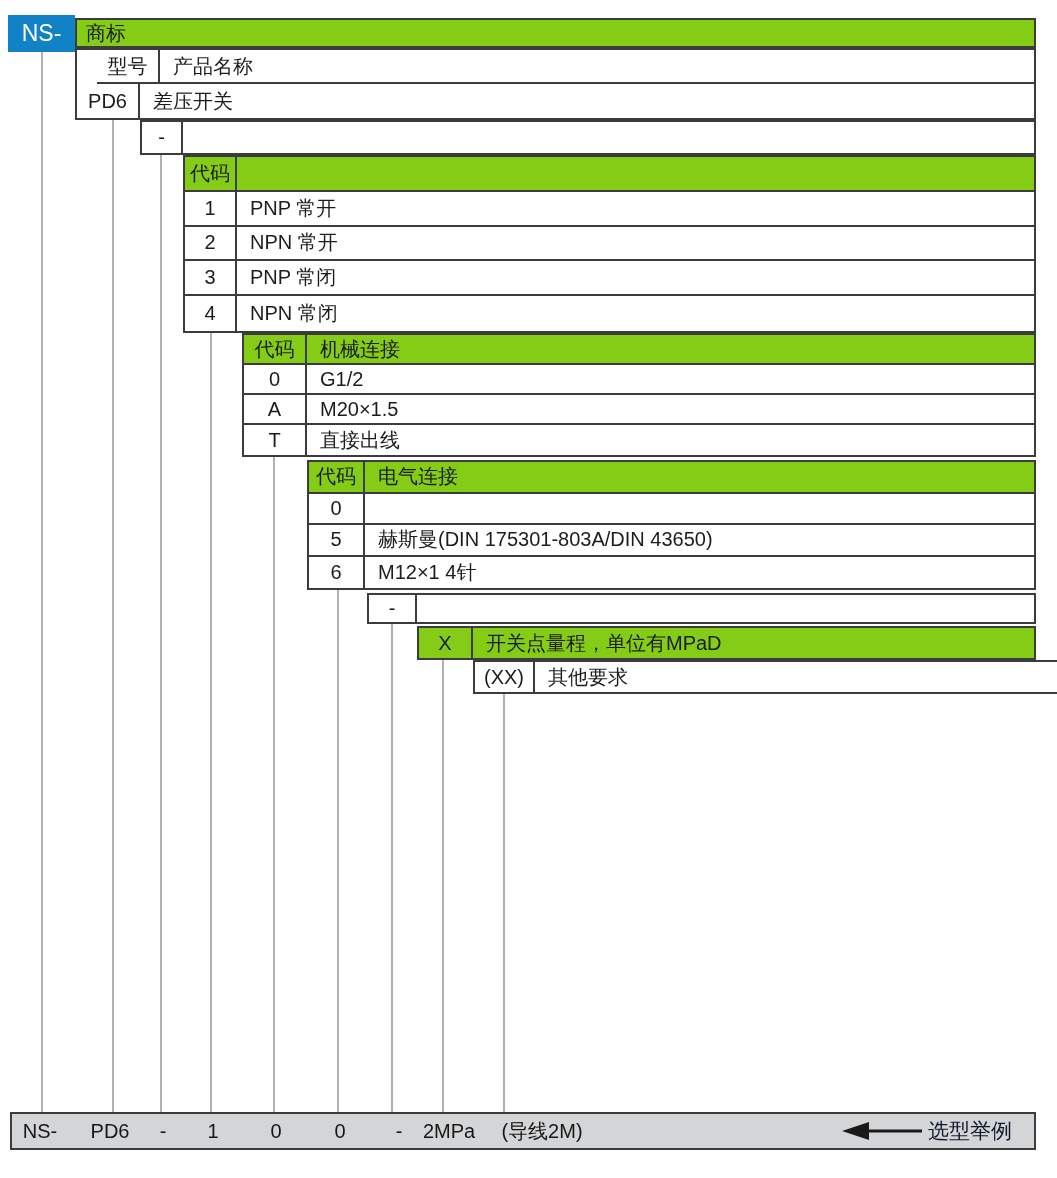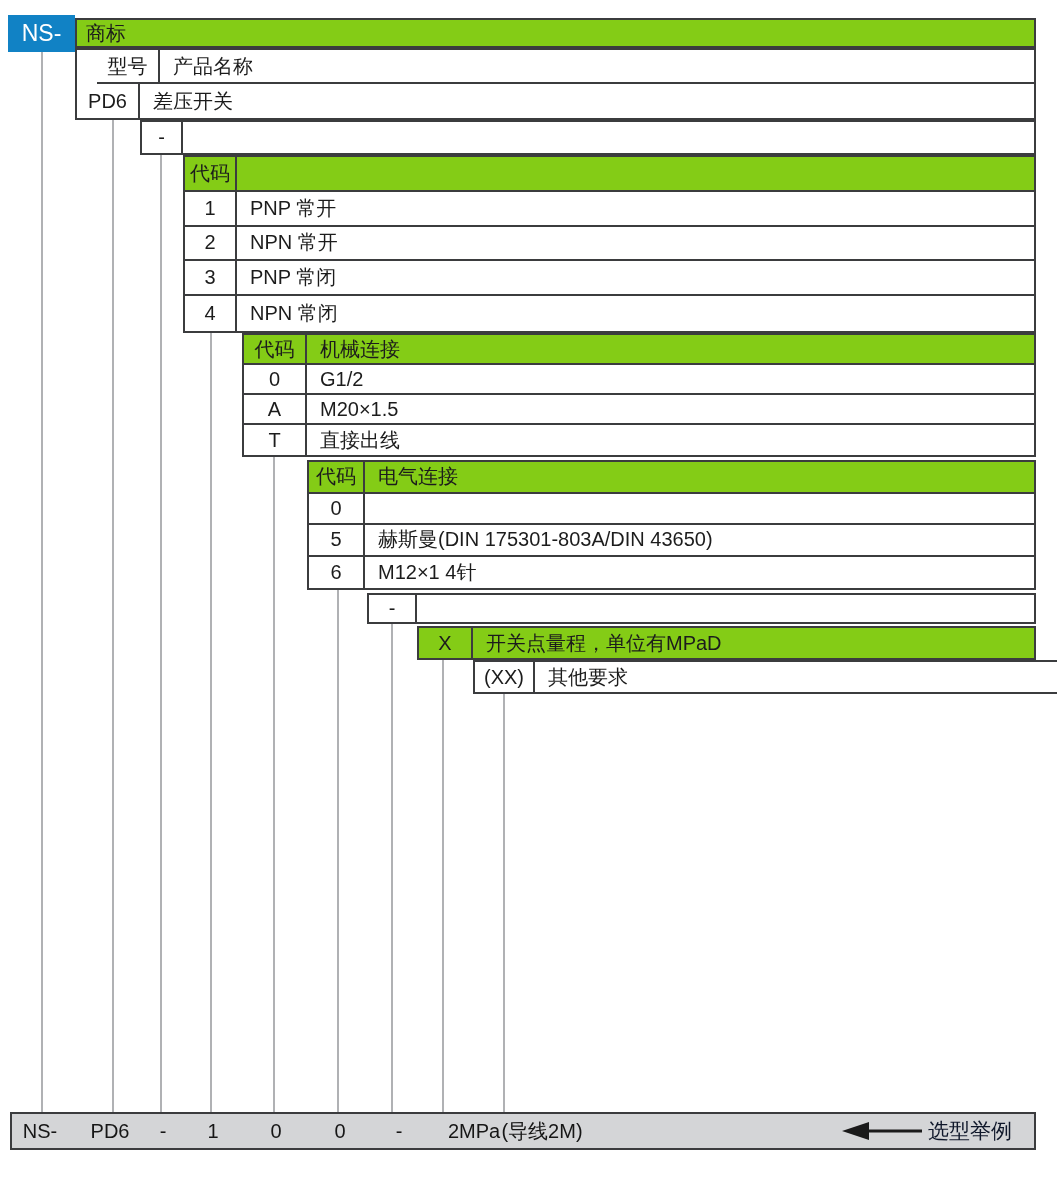--- a/index.html
+++ b/index.html
@@ -206,20 +206,20 @@
   </div>
 
   <div class="examplebar">
     <span class="seg" style="left:28px;">NS-</span>
     <span class="seg" style="left:98px;">PD6</span>
     <span class="seg" style="left:151px;">-</span>
     <span class="seg" style="left:201px;">1</span>
     <span class="seg" style="left:264px;">0</span>
     <span class="seg" style="left:328px;">0</span>
     <span class="seg" style="left:387px;">-</span>
-    <span class="seg" style="left:462px;text-align:center;">2MPa</span>
+    <span class="seg" style="left:437px;text-align:center;">2MPa</span>
     <span class="seg" style="left:530px;">(导线2M)</span>
     <div class="arrow-head"></div>
     <div class="arrow-line"></div>
     <span class="arrow-label">选型举例</span>
   </div>
 
 </div>
 
 </body></html>

